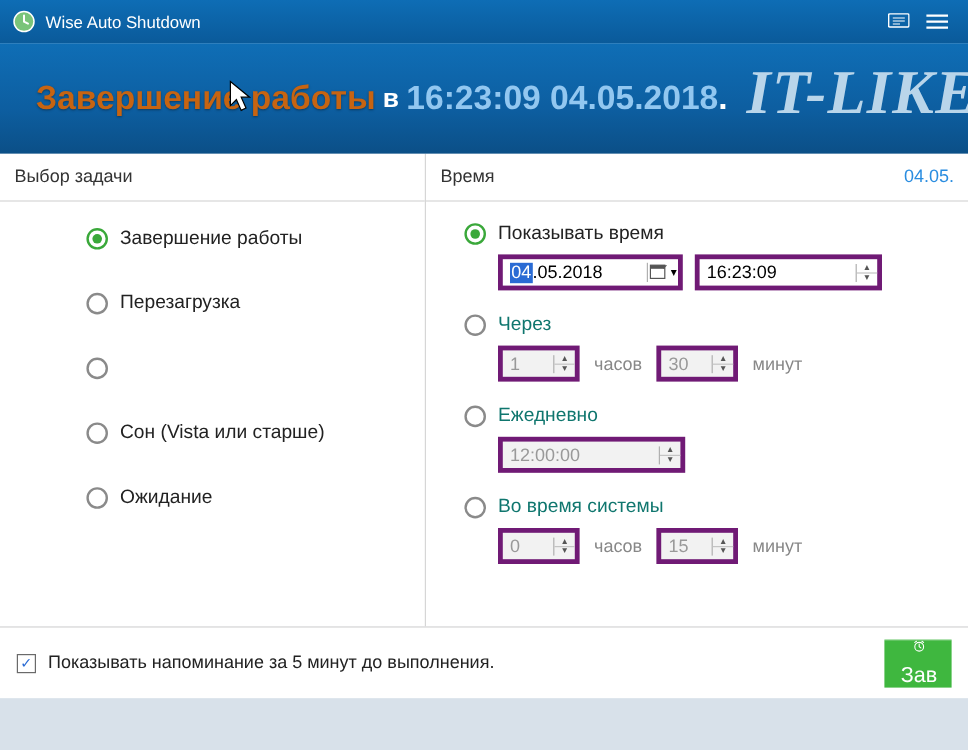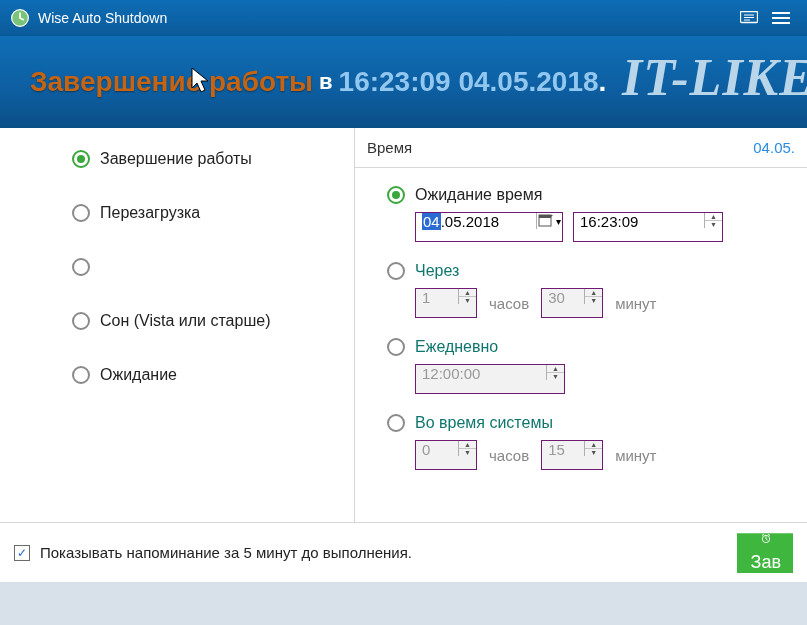--- a/index.html
+++ b/index.html
@@ -65,22 +65,22 @@
     .radio-label { font-size: 16px; color: #222; }
 
     .time-config { padding: 18px 10px 10px 32px; }
     .tc-group { margin-bottom: 20px; }
     .tc-radio-row { display:flex; align-items:center; margin-bottom: 8px; cursor:pointer; }
     .tc-label { font-size: 16px; color:#222; font-weight: 500; }
     .tc-label.muted { color:#0f766e; font-weight: 400; }
     .inputs-row { display:flex; align-items:center; gap: 10px; padding-left: 28px; }
 
     .spin-input {
-      display:inline-flex; align-items:flex-start;
-      border: 1px solid #701a75; background:#fff;
+      display:inline-flex; align-items:center;
+      border: 4px solid #701a75; background:#fff;
       height: 30px;
     }
     .spin-input.disabled { background:#f2f2f2; color:#999; }
     .spin-input input {
       border:none; outline:none; padding: 0 6px; font-size:15px; width: 60px; background:transparent; color:inherit;
     }
     .spin-input .date-input { width: 120px; }
     .spin-input .sel { background:#2a6bd4; color:#fff; padding:0 1px;}
     .spin-input .spin-btns { width: 18px; border-left:1px solid #b0b0b0; display:flex; flex-direction:column; }
     .spin-input .spin-btns div { flex:1; display:flex; align-items:center; justify-content:center; font-size:7px; color:#555; cursor:pointer; }
@@ -152,20 +152,21 @@
     <svg width="22" height="28" viewBox="0 0 22 28">
         <path d="M2 2 L2 22 L7 17 L11 26 L15 24 L11 15 L18 15 Z" fill="#fff" stroke="#000" stroke-width="1"></path>
       </svg>
   </span>
   <span class="watermark">IT-LIKE</span>
 </div>
 
 <div class="content">
 
   <div class="left-panel">
+    <div class="section-headers">Выбор задачи</div>
     <div class="task-list">
       <div class="radio-row">
         <span class="radio checked"></span>
         <span class="radio-label">Завершение работы</span>
       </div>
       <div class="radio-row">
         <span class="radio"></span>
         <span class="radio-label">Перезагрузка</span>
       </div>
       <div class="radio-row">
@@ -186,21 +187,21 @@
     <div class="section-headers">
       <span>Время</span>
       <span class="hdate">04.05.</span>
     </div>
 
     <div class="time-config">
 
       <div class="tc-group">
         <div class="tc-radio-row">
           <span class="radio checked"></span>
-          <span class="tc-label">Ожидание время</span>
+          <span class="tc-label">Показывать время</span>
         </div>
         <div class="inputs-row wide">
           <span class="spin-input">
             <span class="date-input" style="display:flex;align-items:center;padding:0 6px;font-size:15px;">
               <span class="sel">04</span>
                 <span>.05.2018</span>
             </span>
             <span class="cal-btn">
               <svg width="18" height="16" viewBox="0 0 18 16">
                   <rect x="1" y="2" width="12" height="11" fill="none" stroke="#555"></rect>

